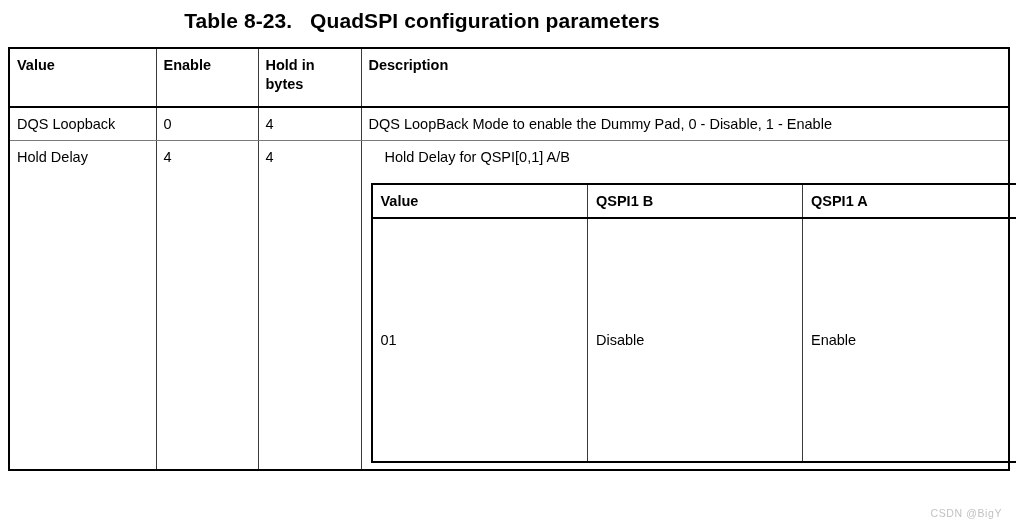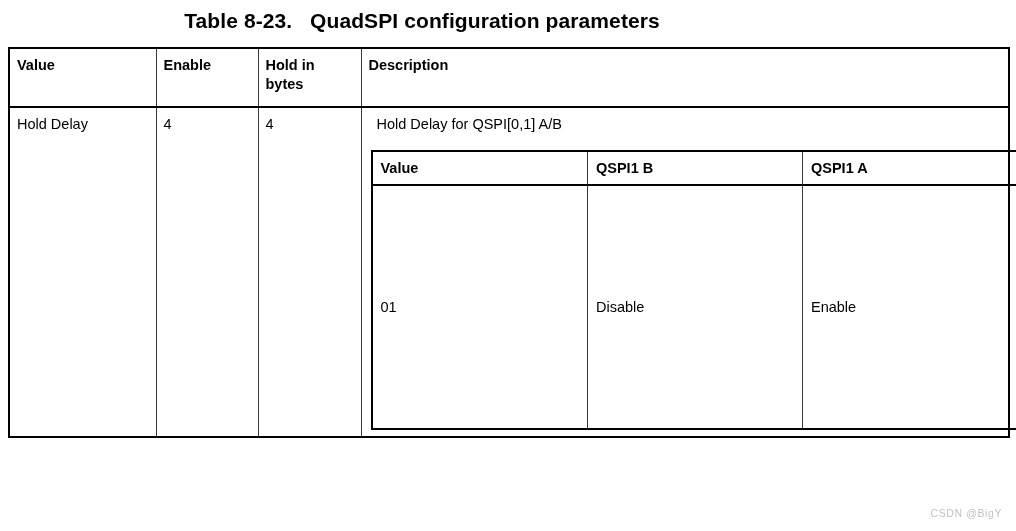--- a/index.html
+++ b/index.html
@@ -71,21 +71,21 @@
     font-weight: bold;
     border-bottom: 2.2px solid #000000;
     border-top: none;
     height: 44px;
   }
   .outer-table tr.row-dqs td { height: 18px; }
   .outer-table tr.row-hold td { height: 232px; }
 
   .desc-intro {
     display: block;
-    margin: 0 0 16px 8px;
+    margin: 0 0 16px 16px;
   }
 
   
   .nested-table {
     border-collapse: collapse;
     table-layout: fixed;
     width: 646px;
     margin: 0 0 0 2px;
     border: 2px solid #000000;
     font-size: 14.5px;
@@ -142,20 +142,26 @@
     <thead>
       <tr>
         <th>Value</th>
         <th>Enable</th>
         <th>Hold in bytes</th>
         <th>Description</th>
       </tr>
     </thead>
     <tbody>
 
+      <tr class="row-dqs">
+        <td>DQS Loopback</td>
+        <td>0</td>
+        <td>4</td>
+        <td>DQS LoopBack Mode to enable the Dummy Pad, 0 - Disable, 1 - Enable</td>
+      </tr>
 
       <tr class="row-hold">
         <td>Hold Delay</td>
         <td>4</td>
         <td>4</td>
         <td>
           <span class="desc-intro">Hold Delay for QSPI[0,1] A/B</span>
           <table class="nested-table">
             <colgroup>
               <col class="n-value">

